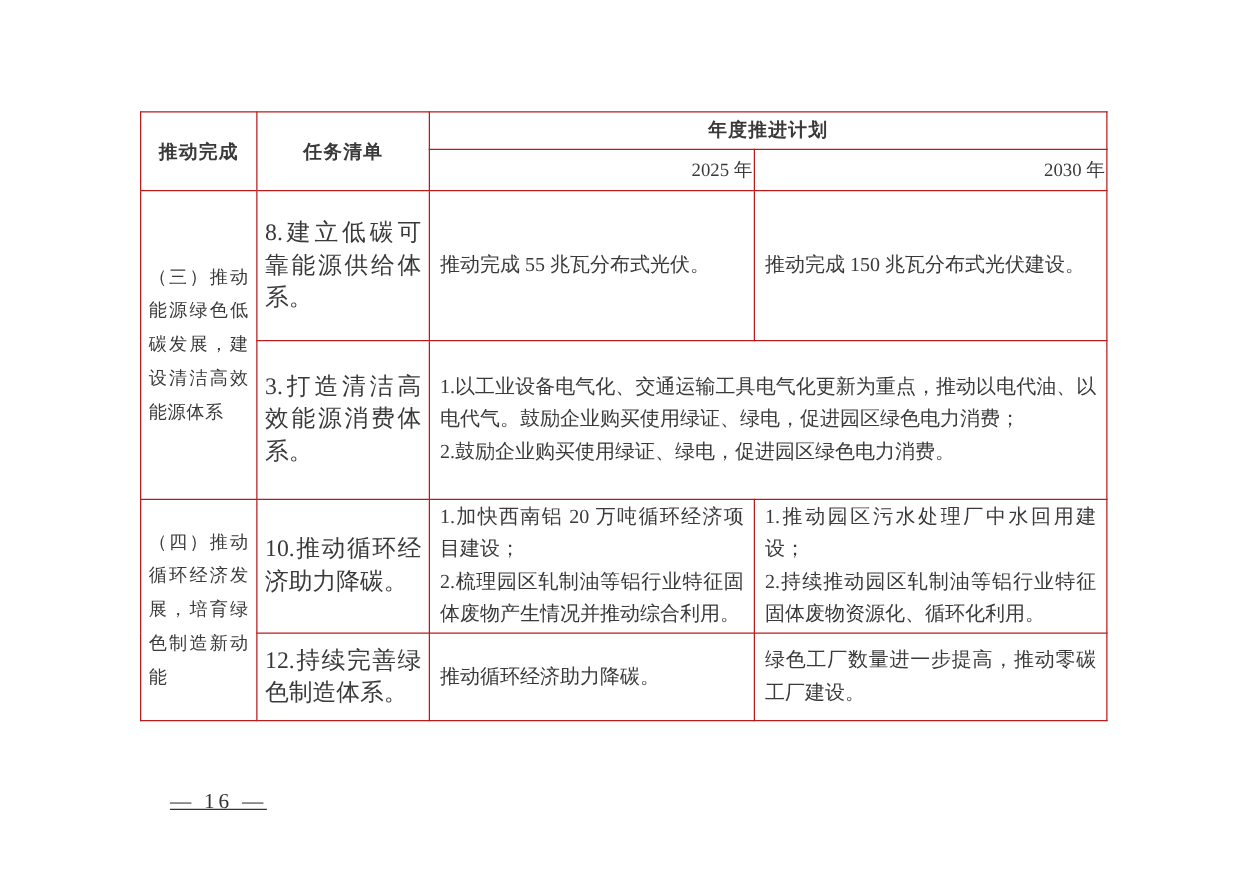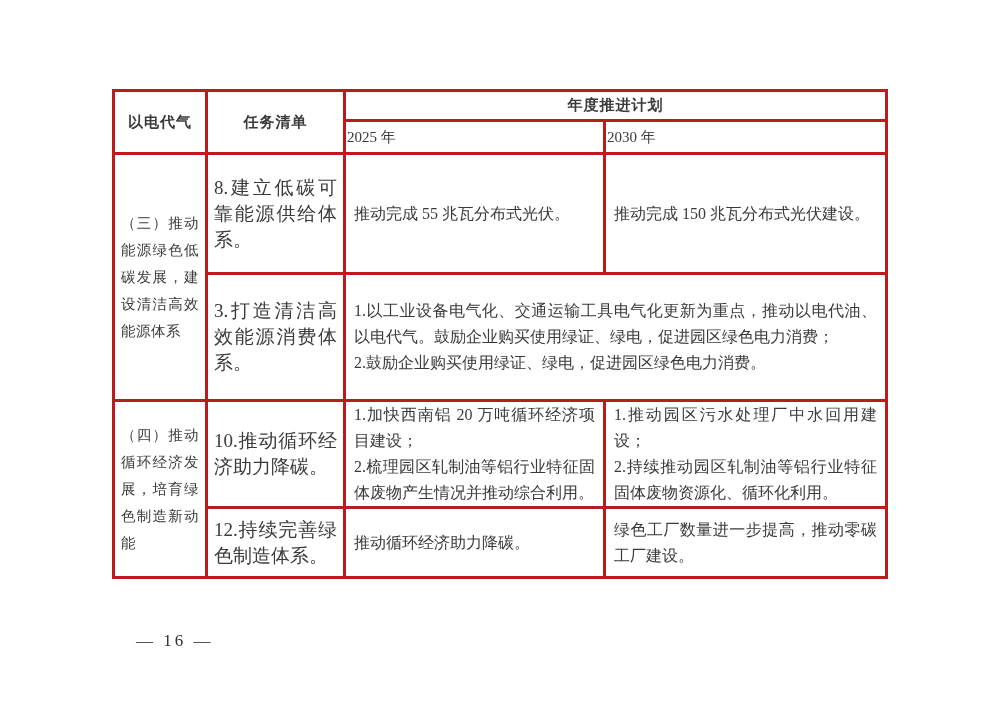--- a/index.html
+++ b/index.html
@@ -21,40 +21,40 @@
   }
   .plan-table {
     position: absolute;
     left: 112px;
     top: 89px;
     width: 773px;
     border-collapse: collapse;
     table-layout: fixed;
   }
   .plan-table td {
-    border: 3px solid #b91c1c;
+    border: 1px solid #b91c1c;
     overflow: hidden;
   }
   tr.h1row  { height: 30px; }
   tr.h2row  { height: 33px; }
   tr.r8     { height: 120px; }
   tr.r9     { height: 127px; }
   tr.r10    { height: 107px; }
   tr.r11    { height: 70px; }
 
   .hcell {
     text-align: center;
     vertical-align: middle;
     font-family: "Liberation Sans", "DejaVu Sans", sans-serif;
     font-weight: bold;
     font-size: 15px;
     letter-spacing: 1px;
   }
   .hyear {
-    text-align: left;
+    text-align: right;
     vertical-align: middle;
     font-size: 15px;
   }
   .catcell {
     text-align: justify;
     text-justify: inter-character;
     vertical-align: middle;
     padding: 18px 6px;
     font-size: 14.5px;
     line-height: 27px;
@@ -80,37 +80,38 @@
   .prewrap {
     white-space: pre-wrap;
   }
   .pageno {
     position: absolute;
     left: 136px;
     top: 631px;
     font-size: 17px;
     letter-spacing: 3px;
     color: #333333;
+    text-decoration: underline;
   }
 </style>
 </head>
 <body>
 
 <div class="page">
 
   <table class="plan-table">
     <colgroup>
       <col style="width:93px">
       <col style="width:138px">
       <col style="width:260px">
       <col style="width:282px">
     </colgroup>
     <tbody>
       <tr class="h1row">
-        <td class="hcell" rowspan="2">以电代气</td>
+        <td class="hcell" rowspan="2">推动完成</td>
         <td class="hcell" rowspan="2">任务清单</td>
         <td class="hcell" colspan="2">年度推进计划</td>
       </tr>
       <tr class="h2row">
         <td class="hyear">2025 年</td>
         <td class="hyear">2030 年</td>
       </tr>
 
       <tr class="r8">
         <td class="catcell" rowspan="2">（三）推动能源绿色低碳发展，建设清洁高效能源体系</td>

